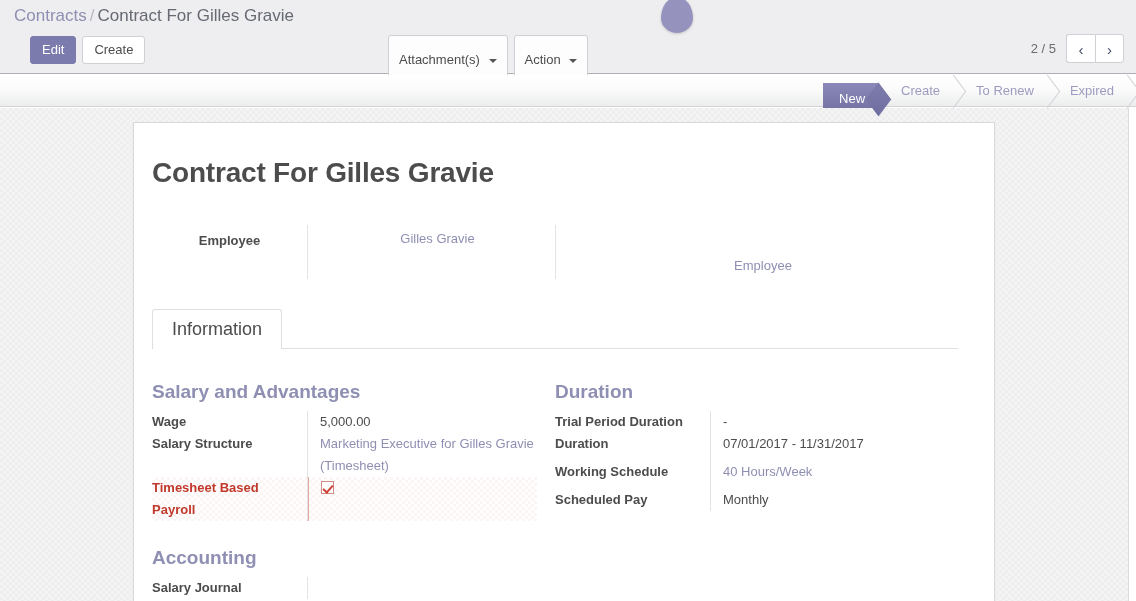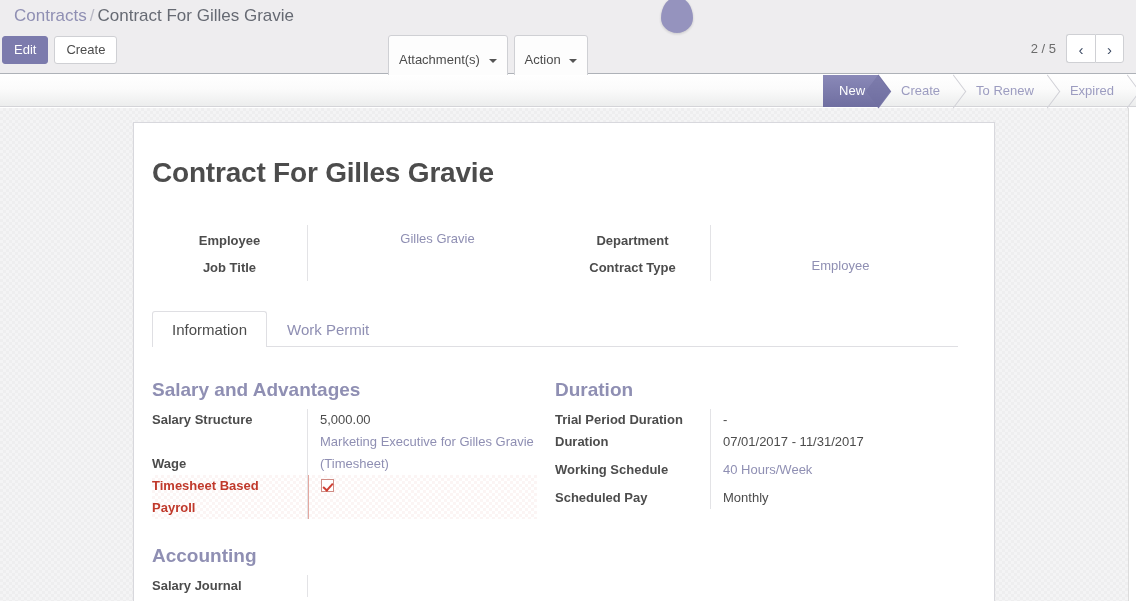--- a/index.html
+++ b/index.html
@@ -35,21 +35,21 @@
   .breadcrumb .crumb-sep {
     color: #b9b9c4;
     padding: 0 3px;
   }
   .breadcrumb .crumb-active {
     color: #666a73;
   }
 
   .btn-group-left {
     position: absolute;
-    left: 2px; top: 36px;
+    left: 30px; top: 36px;
     display: flex;
     align-items: flex-end;
   }
   .btn {
     font-family: "Liberation Sans", sans-serif;
     font-size: 13px;
     line-height: 14px;
     padding: 6px 11px;
     border: 1px solid #cfd0d4;
     background: #ffffff;
@@ -143,20 +143,21 @@
     width: 20px; height: 20px;
     border-top: 1px solid #d0d0d6;
     border-right: 1px solid #d0d0d6;
     transform: rotate(45deg) skew(8deg, 8deg);
     background: transparent;
     z-index: 1;
   }
   .stat.active {
     background: linear-gradient(to bottom, #8a89b8 0%, #6f6ea0 100%);
     color: #ffffff;
+    margin-top: 8px;
   }
   .stat.active::after {
     border-top-color: transparent;
     border-right-color: transparent;
     background: linear-gradient(135deg, #7d7cac 0%, #6f6ea0 100%);
     z-index: 2;
   }
   .stat.first { padding-left: 16px; }
 
   
@@ -231,21 +232,21 @@
 
   
   .tabs {
     margin-top: 30px;
     display: flex;
     border-bottom: 1px solid #dfdfe3;
     position: relative;
   }
   .tab {
     padding: 9px 19px;
-    font-size: 15px;
+    font-size: 18px;
     color: #8f8fb3;
     cursor: pointer;
     border: 1px solid transparent;
     border-bottom: none;
     margin-bottom: -1px;
     white-space: nowrap;
   }
   .tab.active {
     color: #4c4c4c;
     background: #ffffff;
@@ -380,56 +381,50 @@
 <div id="scroll-gutter"></div>
 
 <div id="sheet">
 
   <h1 class="sheet-title">Contract For Gilles Gravie</h1>
 
   <div class="hdr-grid">
     <div class="hdr-col">
       <div class="labels">
         <span class="f-label">Employee</span>
-        <span class="f-label">Job Title</span>
       </div>
       <div class="values">
         <span class="f-value link">Gilles Gravie</span>
         <span class="f-value blank"></span>
       </div>
     </div>
     <div class="hdr-col">
-      <div class="labels">
-        <span class="f-label">Department</span>
-        <span class="f-label">Contract Type</span>
-      </div>
       <div class="values">
         <span class="f-value blank"></span>
         <span class="f-value link">Employee</span>
       </div>
     </div>
   </div>
 
   <div class="tabs" id="tabs">
       <div class="tab active">Information</div>
-      <div class="tab">Work Permit</div>
     </div>
 
   <div class="cols">
 
     <div class="col">
 
       <div class="group-title">Salary and Advantages</div>
       <div class="g-grid">
         <div class="g-labels">
+          <div class="g-row">
+            <span class="g-label">Wage</span>
+          </div>
           <div class="g-row" style="min-height:44px">
             <span class="g-label">Salary Structure</span>
-          </div>
-          <div class="g-row">
-            <span class="g-label">Wage</span>
           </div>
           <div class="g-row hl-label" style="min-height:44px;padding-right:6px">
             <span class="g-label" style="white-space:normal;color:#c0392b">Timesheet Based Payroll</span>
           </div>
         </div>
         <div class="g-values">
           <div class="g-row">
             <span class="g-val">5,000.00</span>
           </div>
           <div class="g-row" style="min-height:44px">

